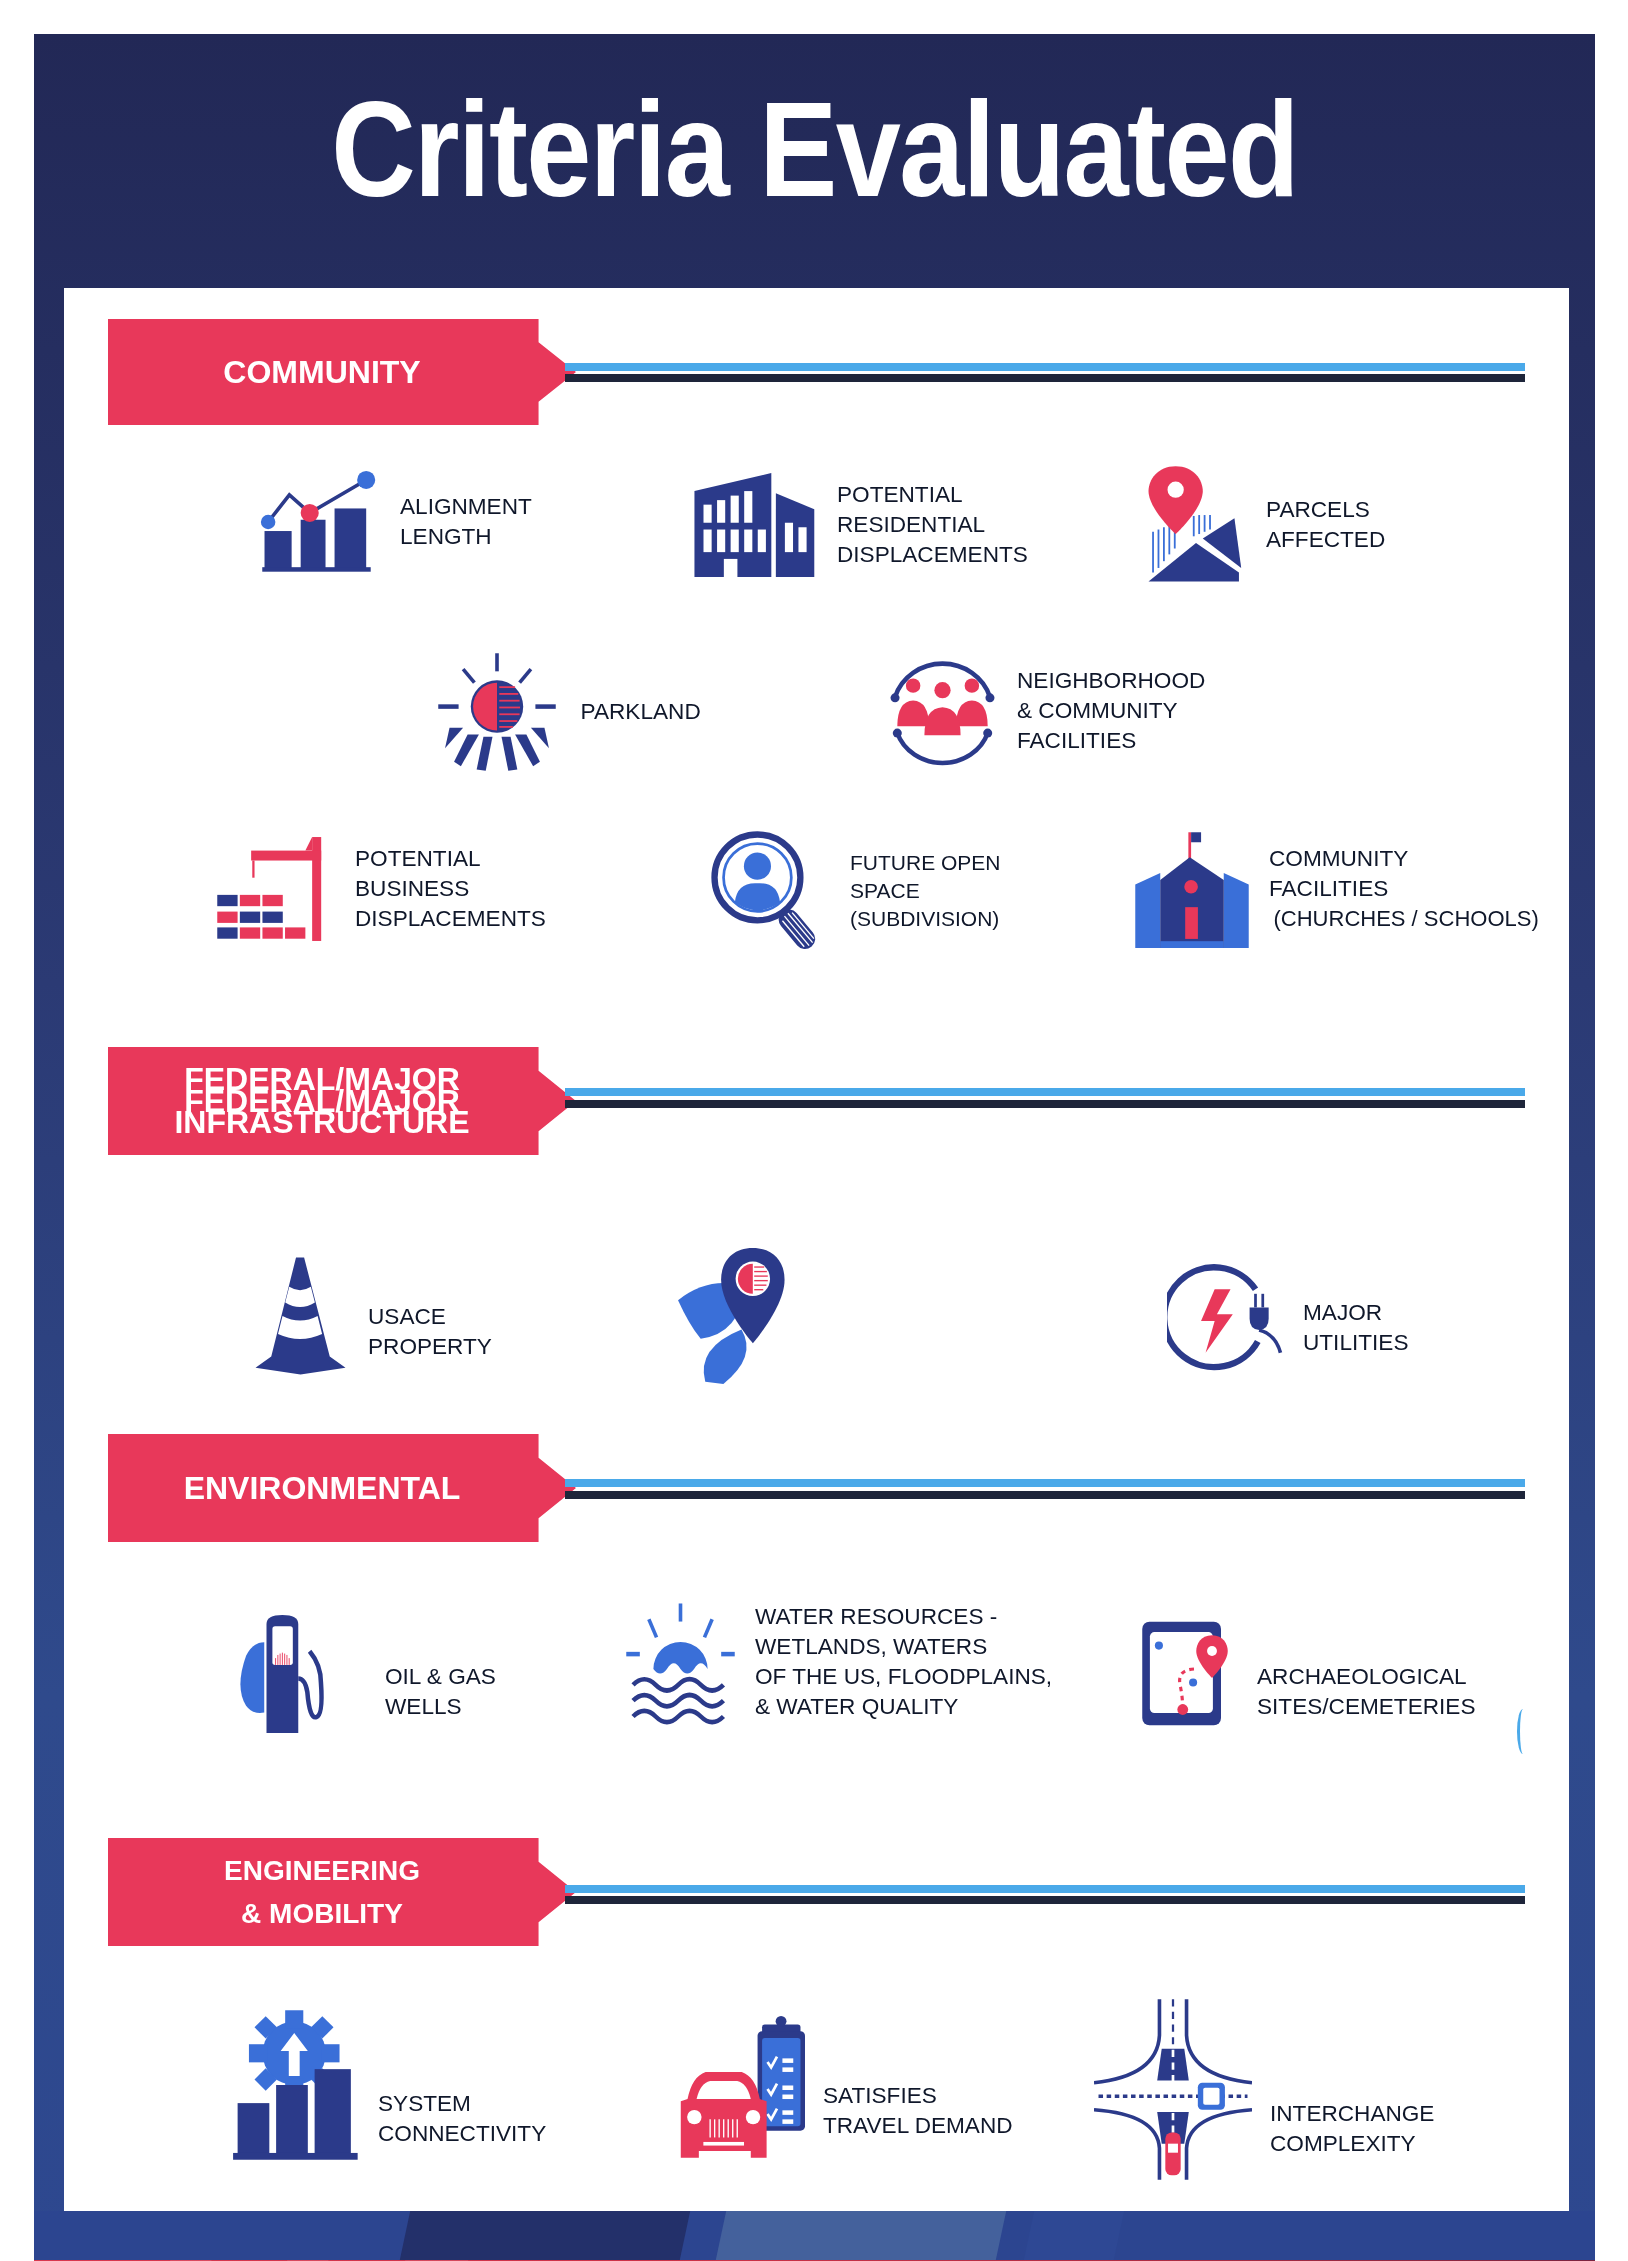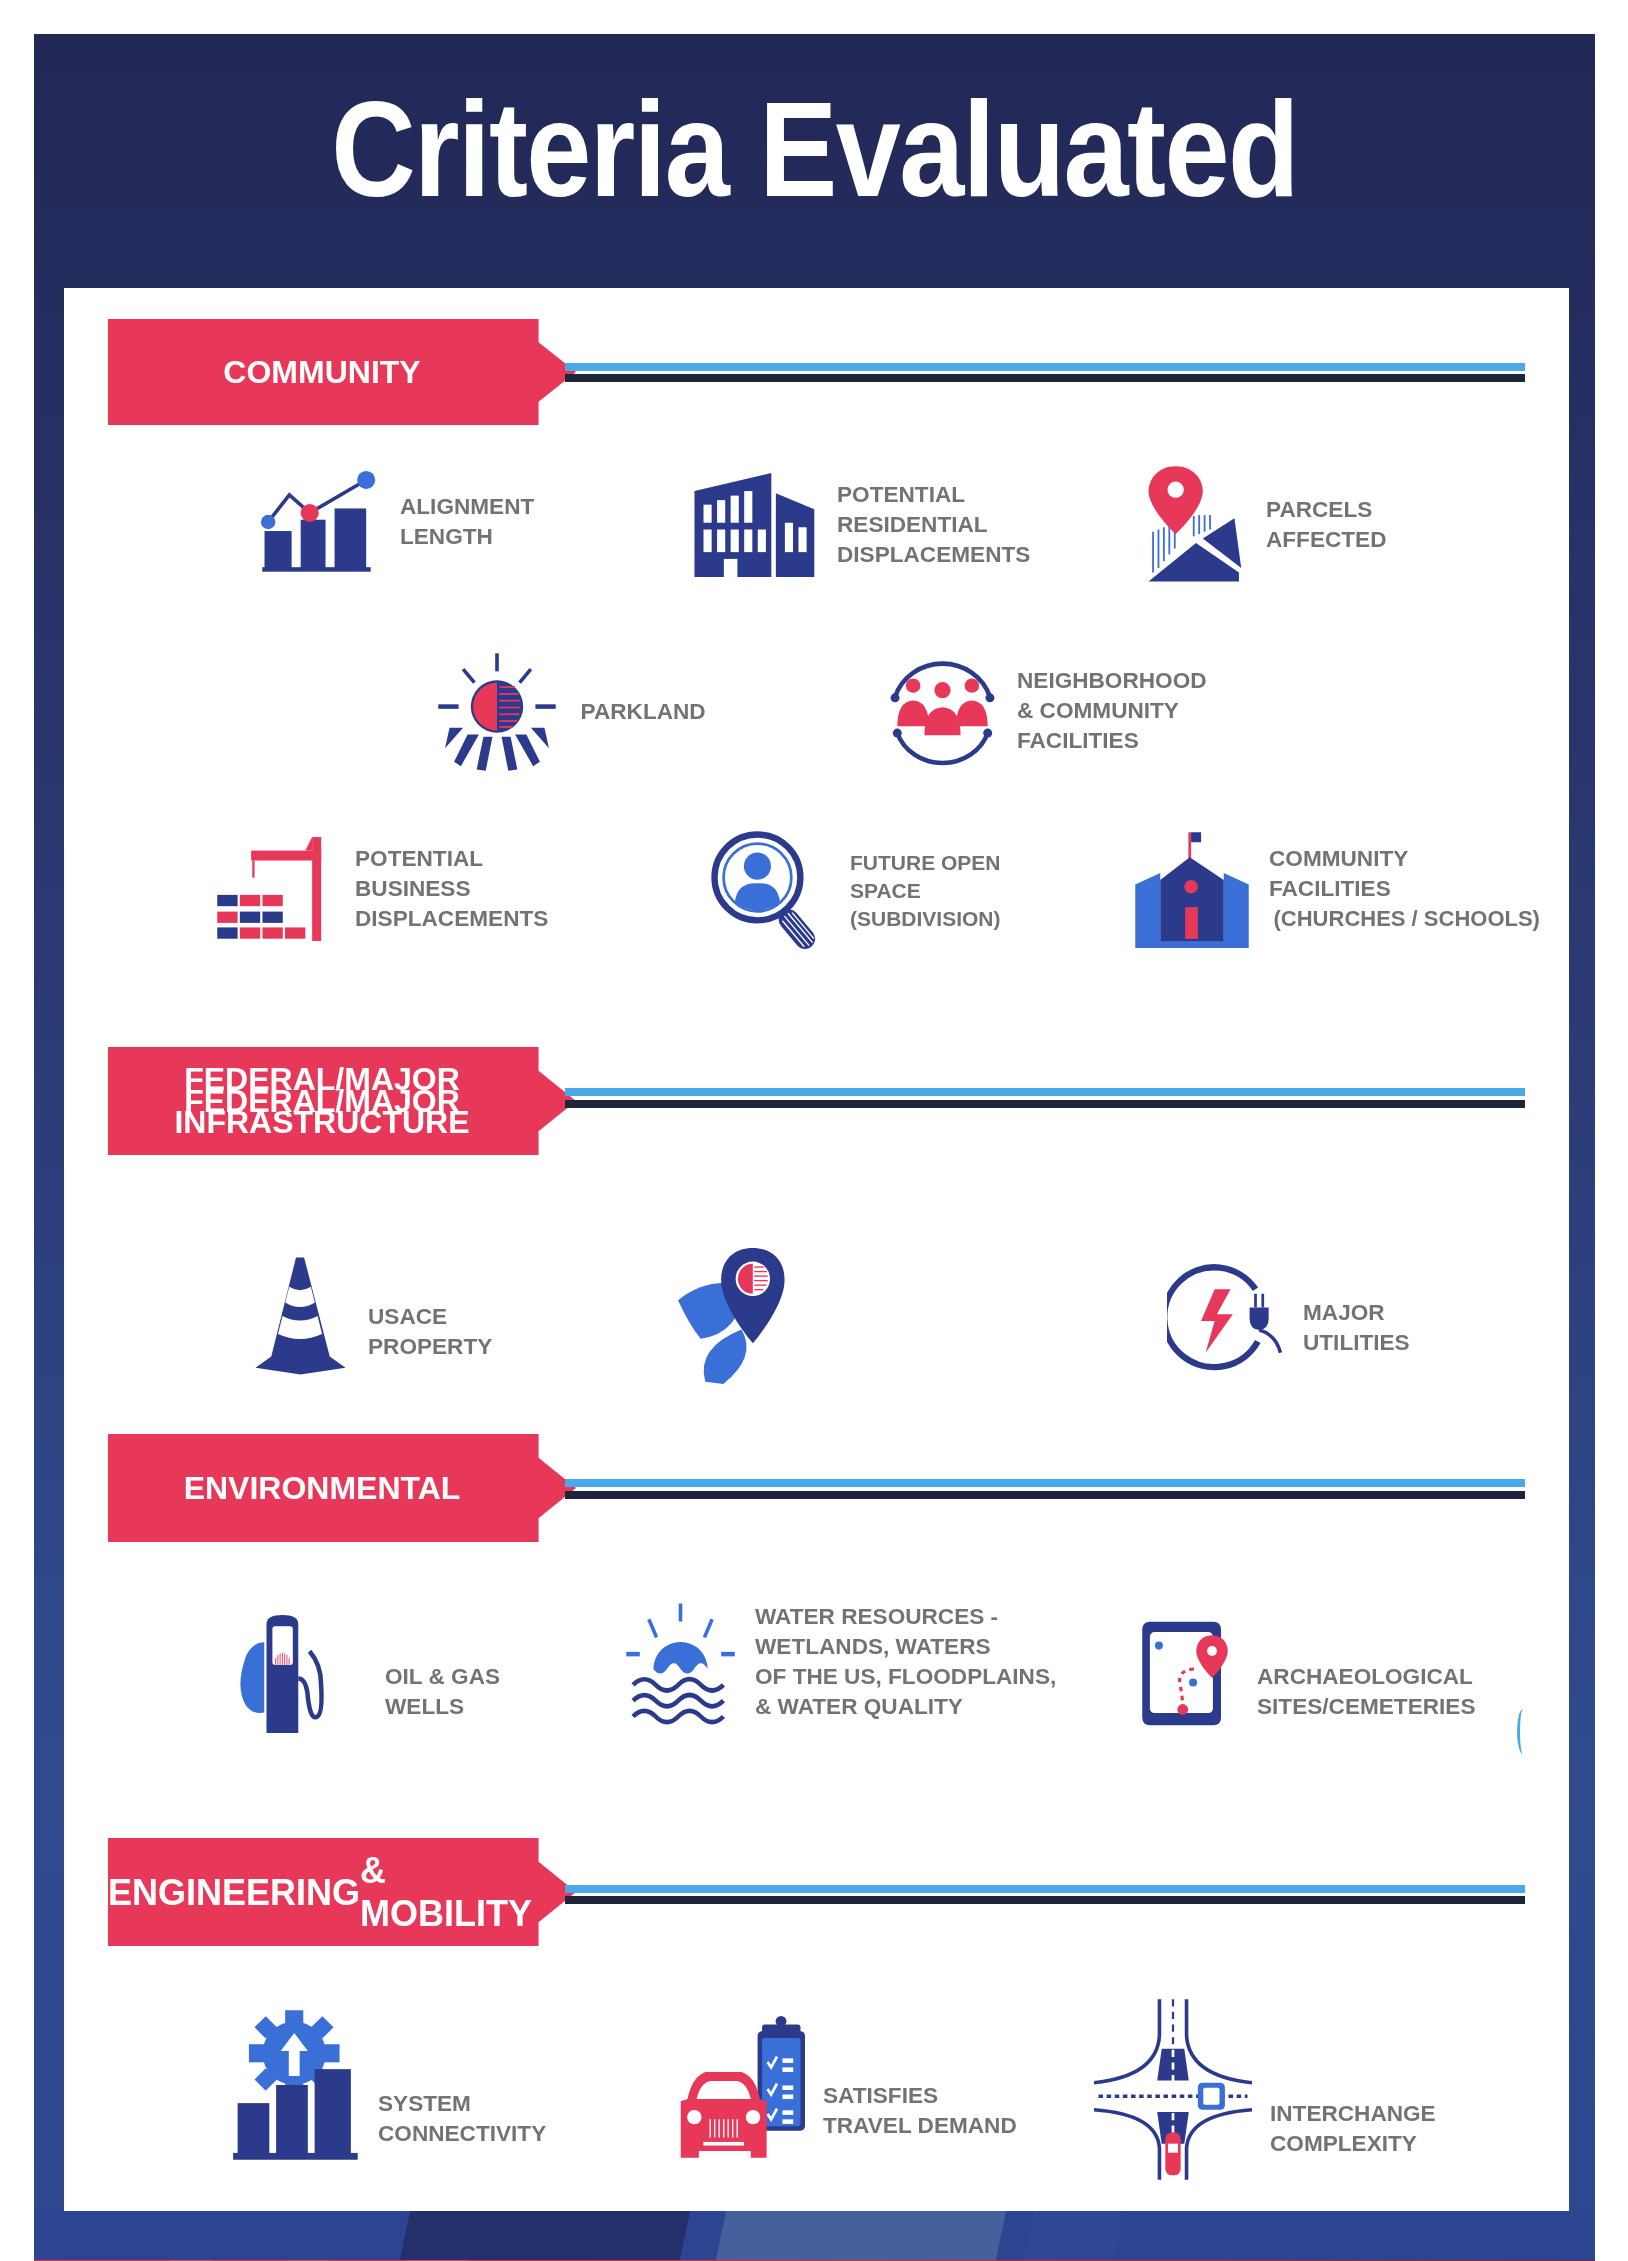--- a/index.html
+++ b/index.html
@@ -10,21 +10,21 @@
   .band{position:absolute;left:34px;top:2211px;width:1561px;height:49px;overflow:hidden;background:#2c4590;}
   .band .s{position:absolute;top:0;height:49px;transform:skewX(-12deg);}
   .footer{position:absolute;left:34px;top:2260px;width:1561px;height:146px;background:linear-gradient(90deg,#d8384f 0%,#c93247 45%,#a92c43 75%,#7a2540 100%);overflow:hidden;}
   .chev{position:absolute;top:0;height:146px;width:59px;background:rgba(255,255,255,0.10);clip-path:polygon(0 0,70% 0,100% 50%,70% 100%,0 100%,30% 50%);}
   .cat{position:absolute;left:108px;width:468px;background:#e8385a;clip-path:polygon(0 0,92% 0,92% 22%,100% 50%,92% 78%,92% 100%,0 100%);}
   .cat span{position:absolute;left:0;width:428px;top:0;bottom:0;display:flex;align-items:center;justify-content:center;text-align:center;color:#fff;font-weight:bold;font-size:32px;line-height:44px;}
   .line-b{position:absolute;left:565px;width:960px;height:7.7px;background:#4aa9e9;}
   .line-d{position:absolute;left:565px;width:960px;height:7.7px;background:#1e253a;}
   .item{position:absolute;display:flex;align-items:center;}
   .icon{flex:0 0 auto;}
-  .lbl{color:#737373;font-weight:bold;font-size:22.6px;line-height:30px;margin-left:18px;white-space:nowrap;}
+  .lbl{color:#0f172a;font-weight:normal;font-size:22.6px;line-height:30px;margin-left:18px;white-space:nowrap;}
   .lbl .small{font-size:22px;}
 </style>
 </head>
 <body>
 
 <div class="frame"></div>
 <div class="title">Criteria Evaluated</div>
 <div class="panel"></div>
 
 <div class="cat" style="top:319px;height:106px;">
@@ -339,21 +339,21 @@
     <circle cx="160" cy="70" r="11" fill="#fff"></circle>
   </svg>
   <div class="lbl" style="margin-top:36px">
     <div>ARCHAEOLOGICAL</div>
     <div>SITES/CEMETERIES</div>
   </div>
 </div>
 <div style="position:absolute;left:1517px;top:1709px;width:9px;height:45px;border-left:3.6px solid #4aa9e9;border-radius:50% 0 0 50%;"></div>
 
 <div class="cat" style="top:1838px;height:108px;"></div>
-<div style="position:absolute;left:108px;top:1838px;width:428px;height:108px;display:flex;flex-direction:row;align-items:center;justify-content:center;color:#fff;font-weight:bold;font-size:36px;line-height:43px;">
+<div style="position:absolute;left:108px;top:1838px;width:428px;height:108px;display:flex;flex-direction:column;align-items:center;justify-content:center;color:#fff;font-weight:bold;font-size:28px;line-height:43px;">
   <div>ENGINEERING</div>
   <div>&amp; MOBILITY</div>
 </div>
 <div class="line-b" style="top:1885px"></div>
 <div class="line-d" style="top:1896px"></div>
 
 <div class="item" style="left:233px;top:2008px;">
   <svg class="icon" width="127" height="154" viewBox="0 0 280 340">
     <g fill="#3a6fd8">
       <circle cx="135" cy="100" r="70"></circle>

